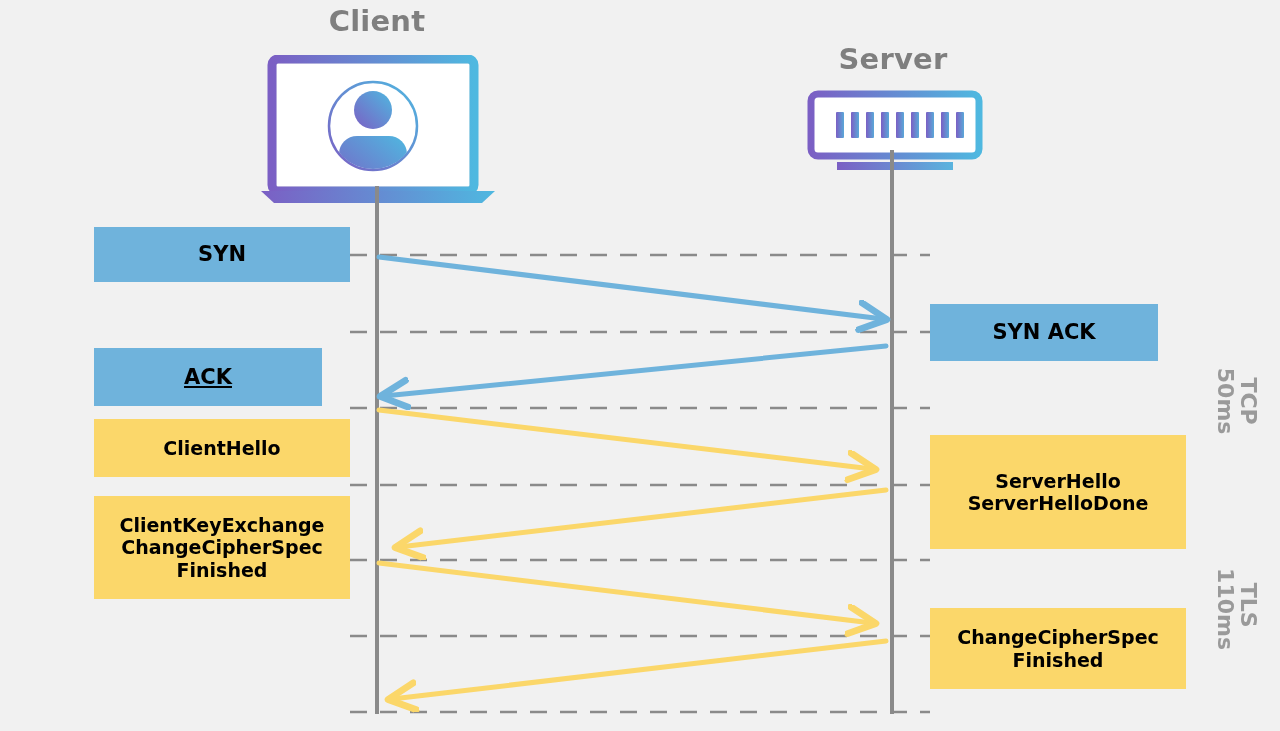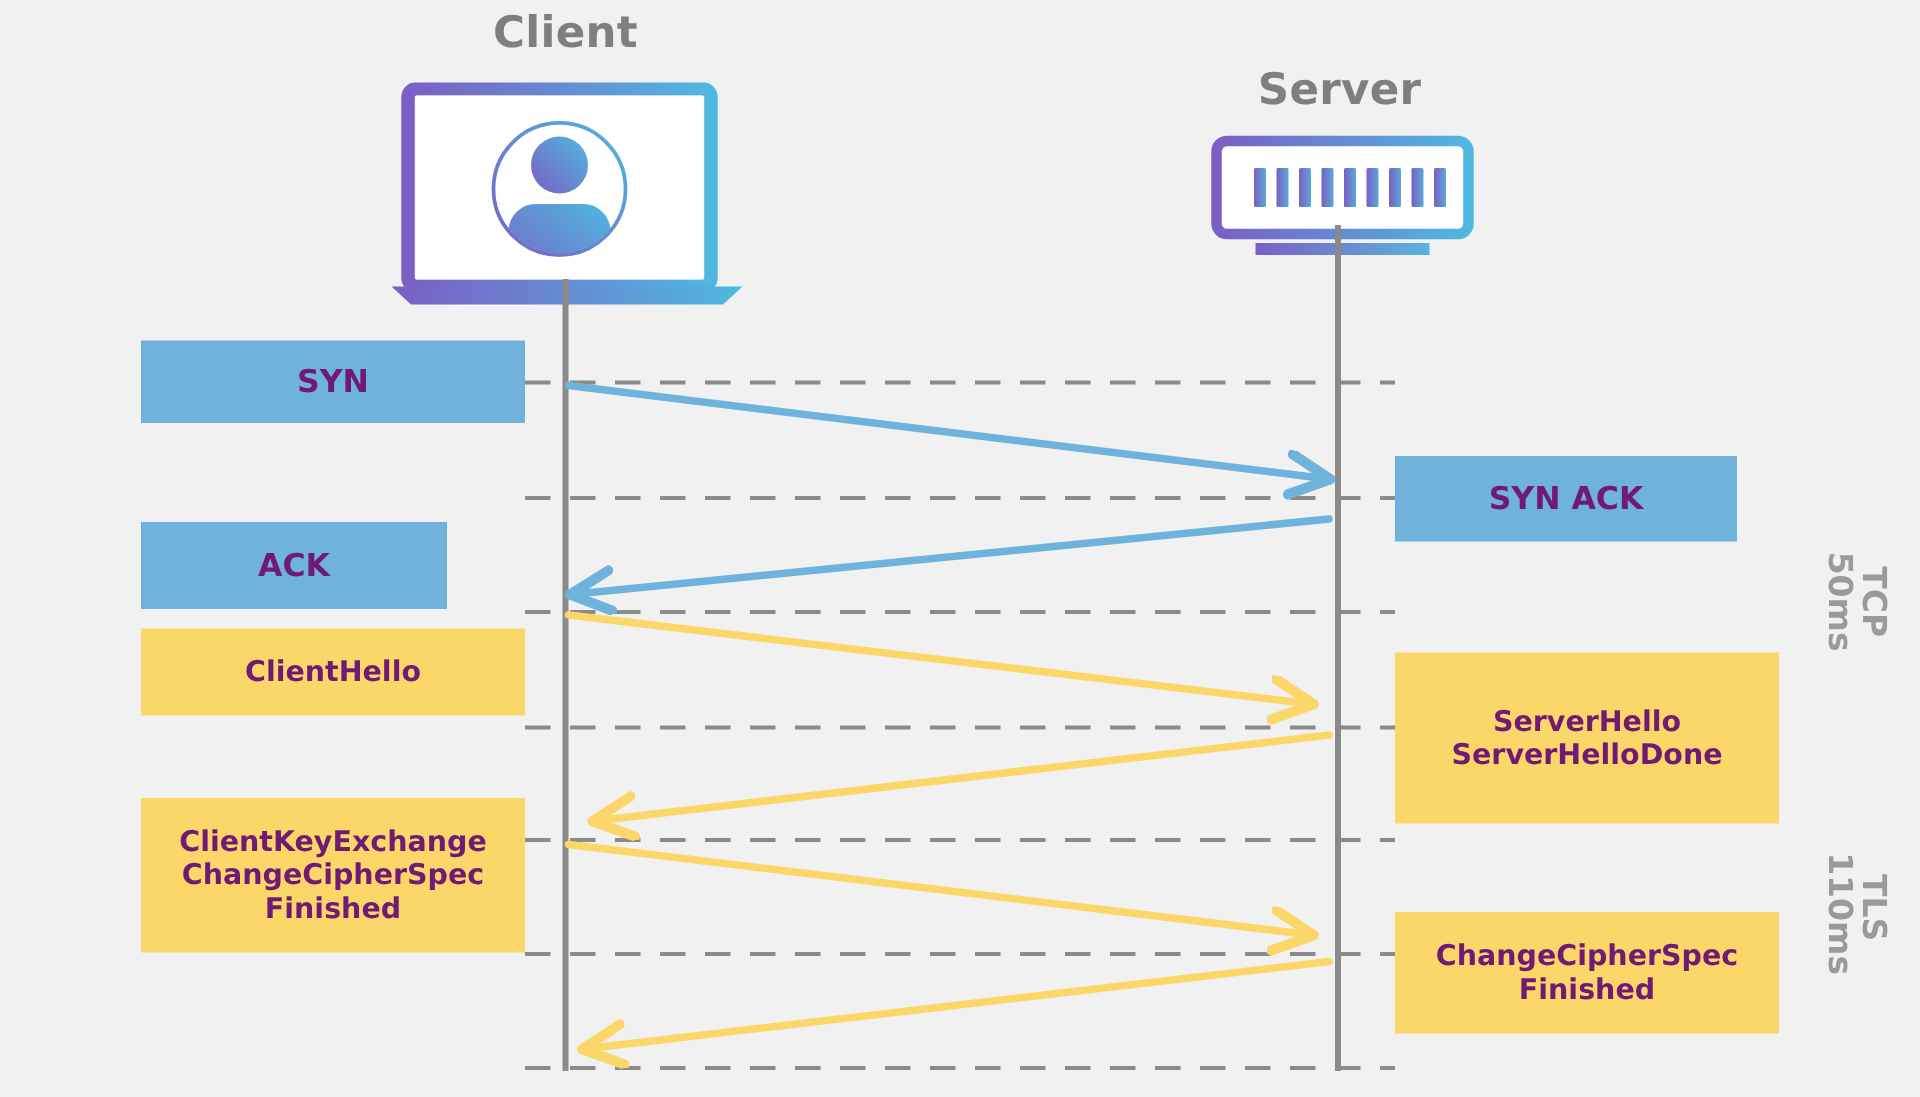--- a/index.html
+++ b/index.html
@@ -49,35 +49,35 @@
   #server-icon { left: 806px; top: 90px; width: 178px; height: 88px; }
 
   
   .msg-box {
     position: absolute;
     display: flex;
     align-items: center;
     justify-content: flex-start;
     text-align: center;
     font-weight: bold;
-    color: #701a75;
+    color: #000000;
     line-height: 1.18;
     box-sizing: border-box;
     padding: 20px 6px;
   }
   .msg-box.tcp { background: #6fb3dc; }
   .msg-box.tls { background: #fbd76a; margin-top: 12px; }
   .msg-box .lines { width: 100%; }
   .msg-box .lines div { white-space: nowrap; }
 
   
   #box-syn        { left: 94px;  top: 227px; width: 256px; height: 55px;  font-size: 21px; }
-  #box-ack        { left: 94px;  top: 348px; width: 204px; height: 58px;  font-size: 21px; }
+  #box-ack        { left: 94px;  top: 348px; width: 228px; height: 58px;  font-size: 21px; text-decoration: underline; }
   #box-clienthello{ left: 94px;  top: 407px; width: 256px; height: 58px;  font-size: 19px; }
-  #box-clientkey  { left: 94px;  top: 520px; width: 256px; height: 103px; font-size: 19px; }
+  #box-clientkey  { left: 94px;  top: 484px; width: 256px; height: 103px; font-size: 19px; }
 
   
   #box-synack     { left: 930px; top: 304px; width: 228px; height: 57px;  font-size: 21px; }
   #box-serverhello{ left: 930px; top: 423px; width: 256px; height: 114px; font-size: 19px; }
   #box-changecipher{left: 930px; top: 596px; width: 256px; height: 81px;  font-size: 19px; }
 
   
   .phase-label {
     position: absolute;
     font-size: 22px;

